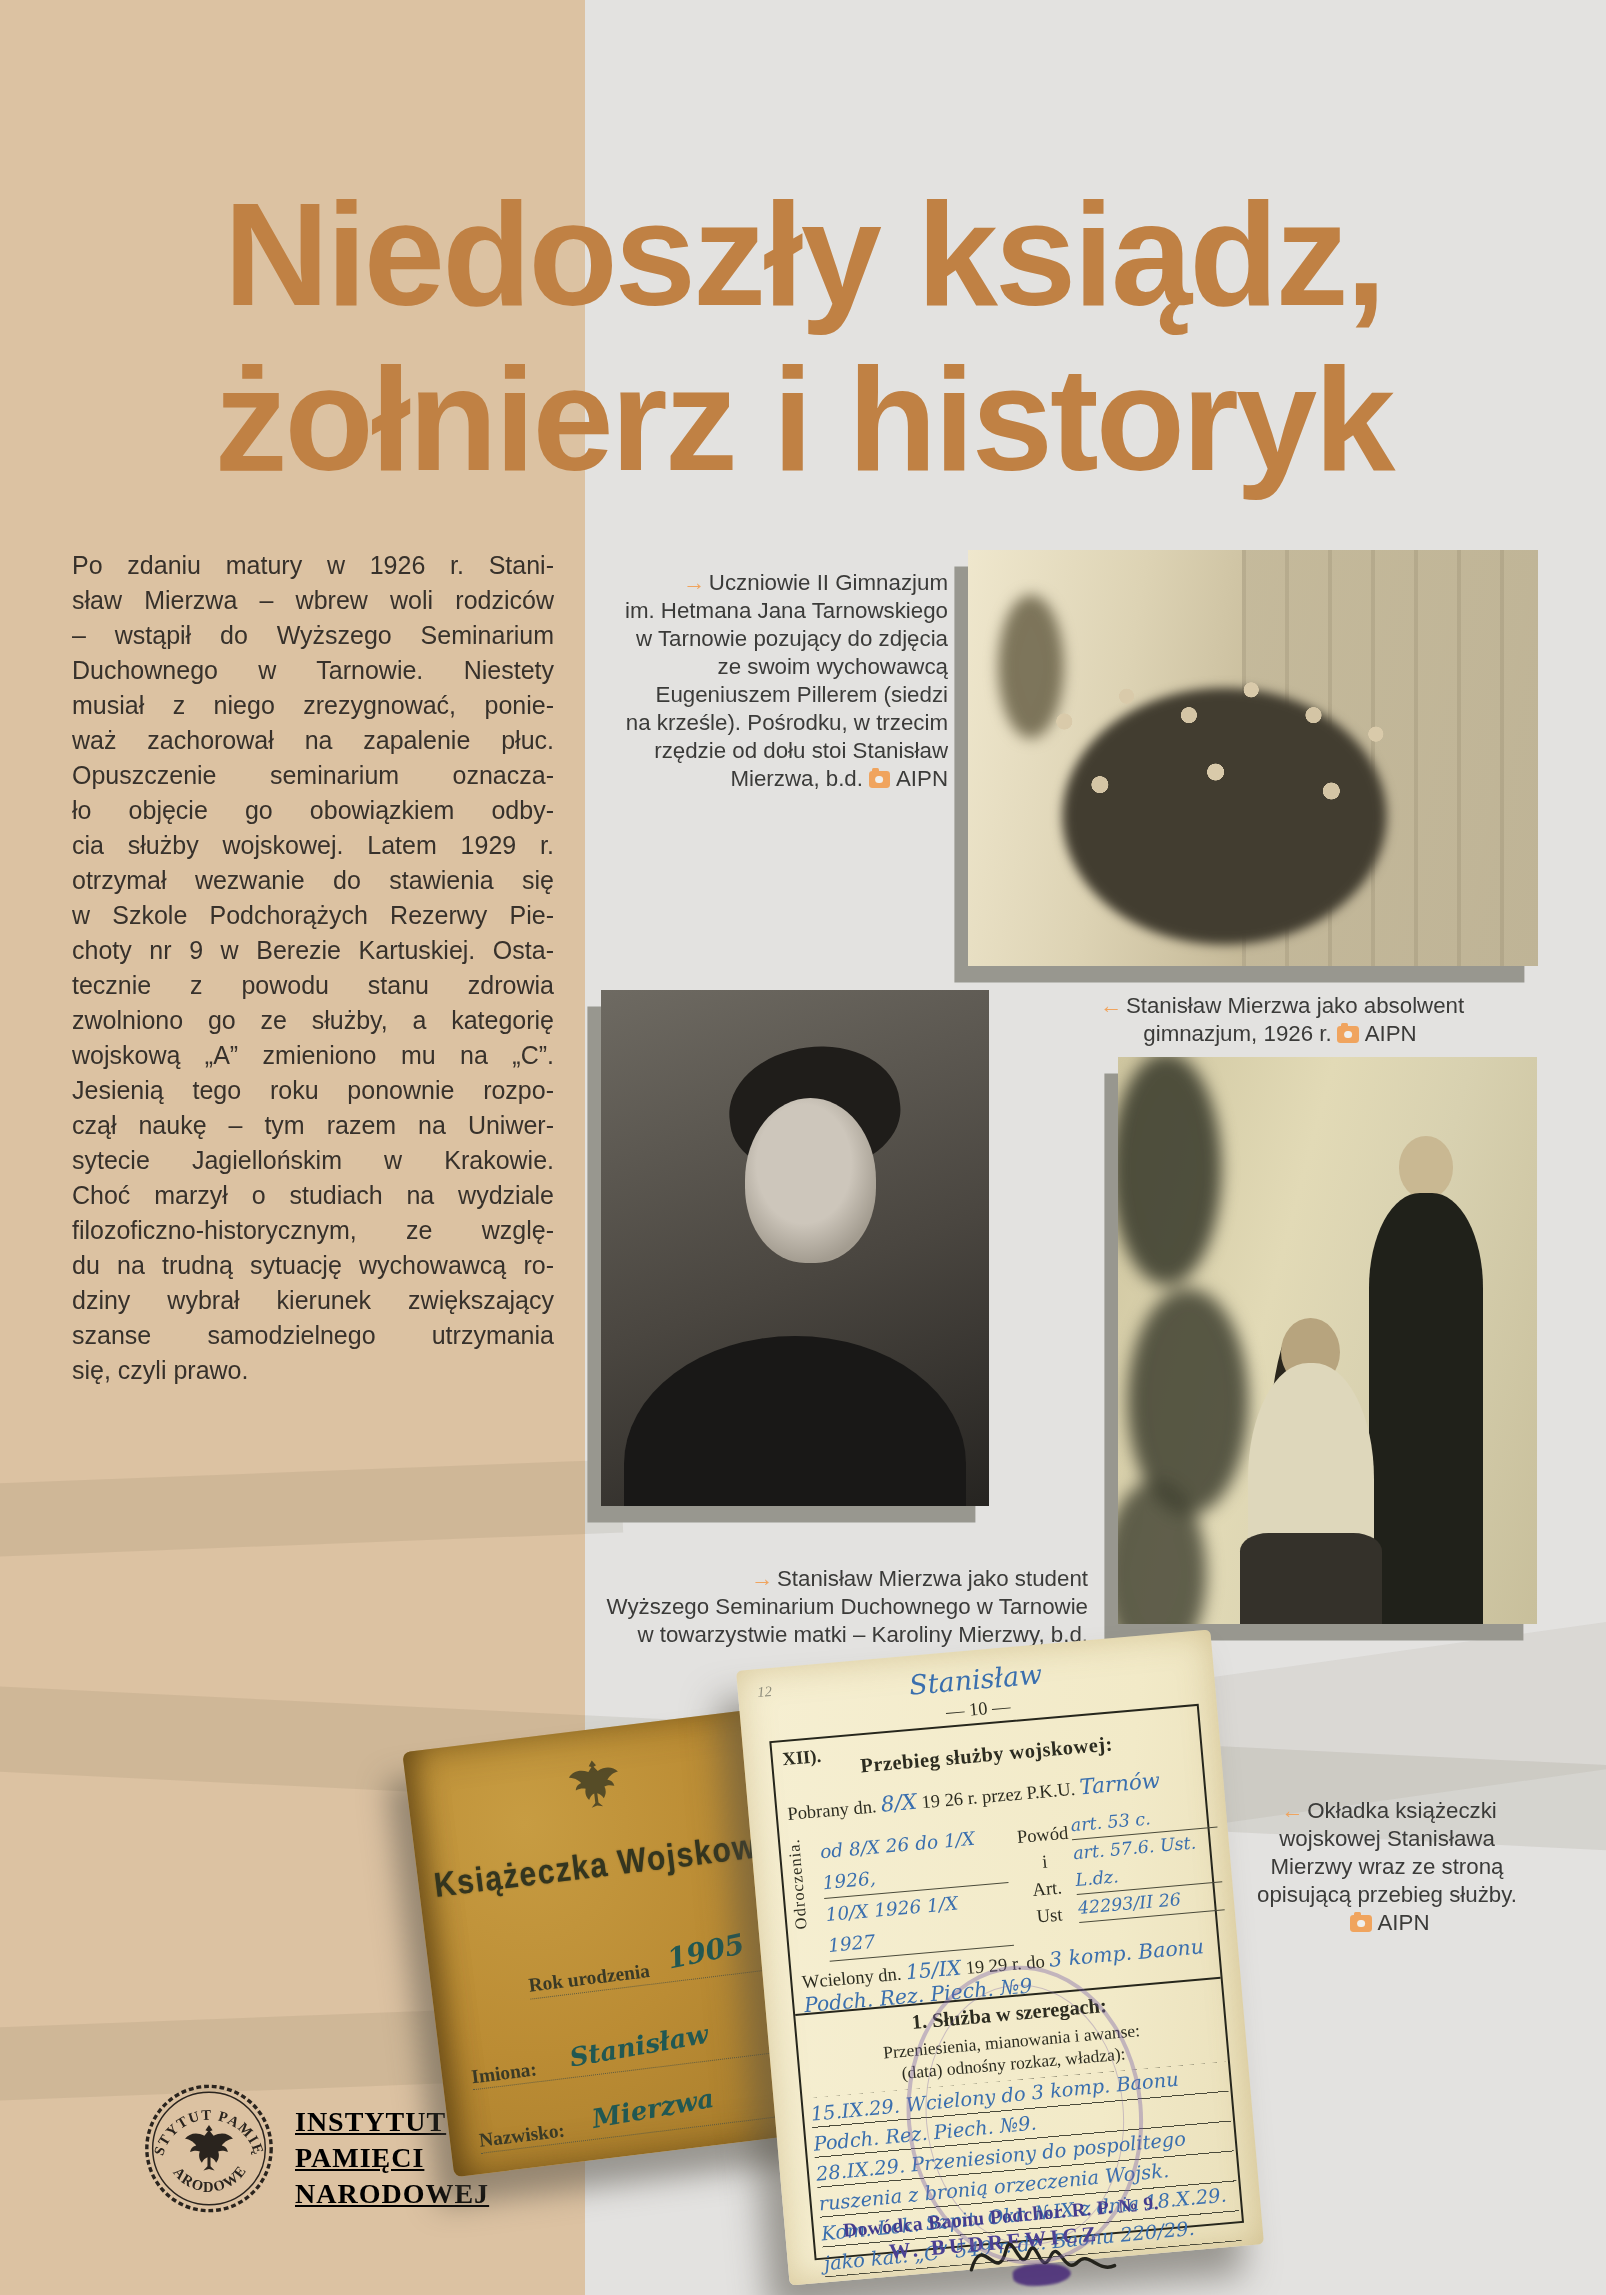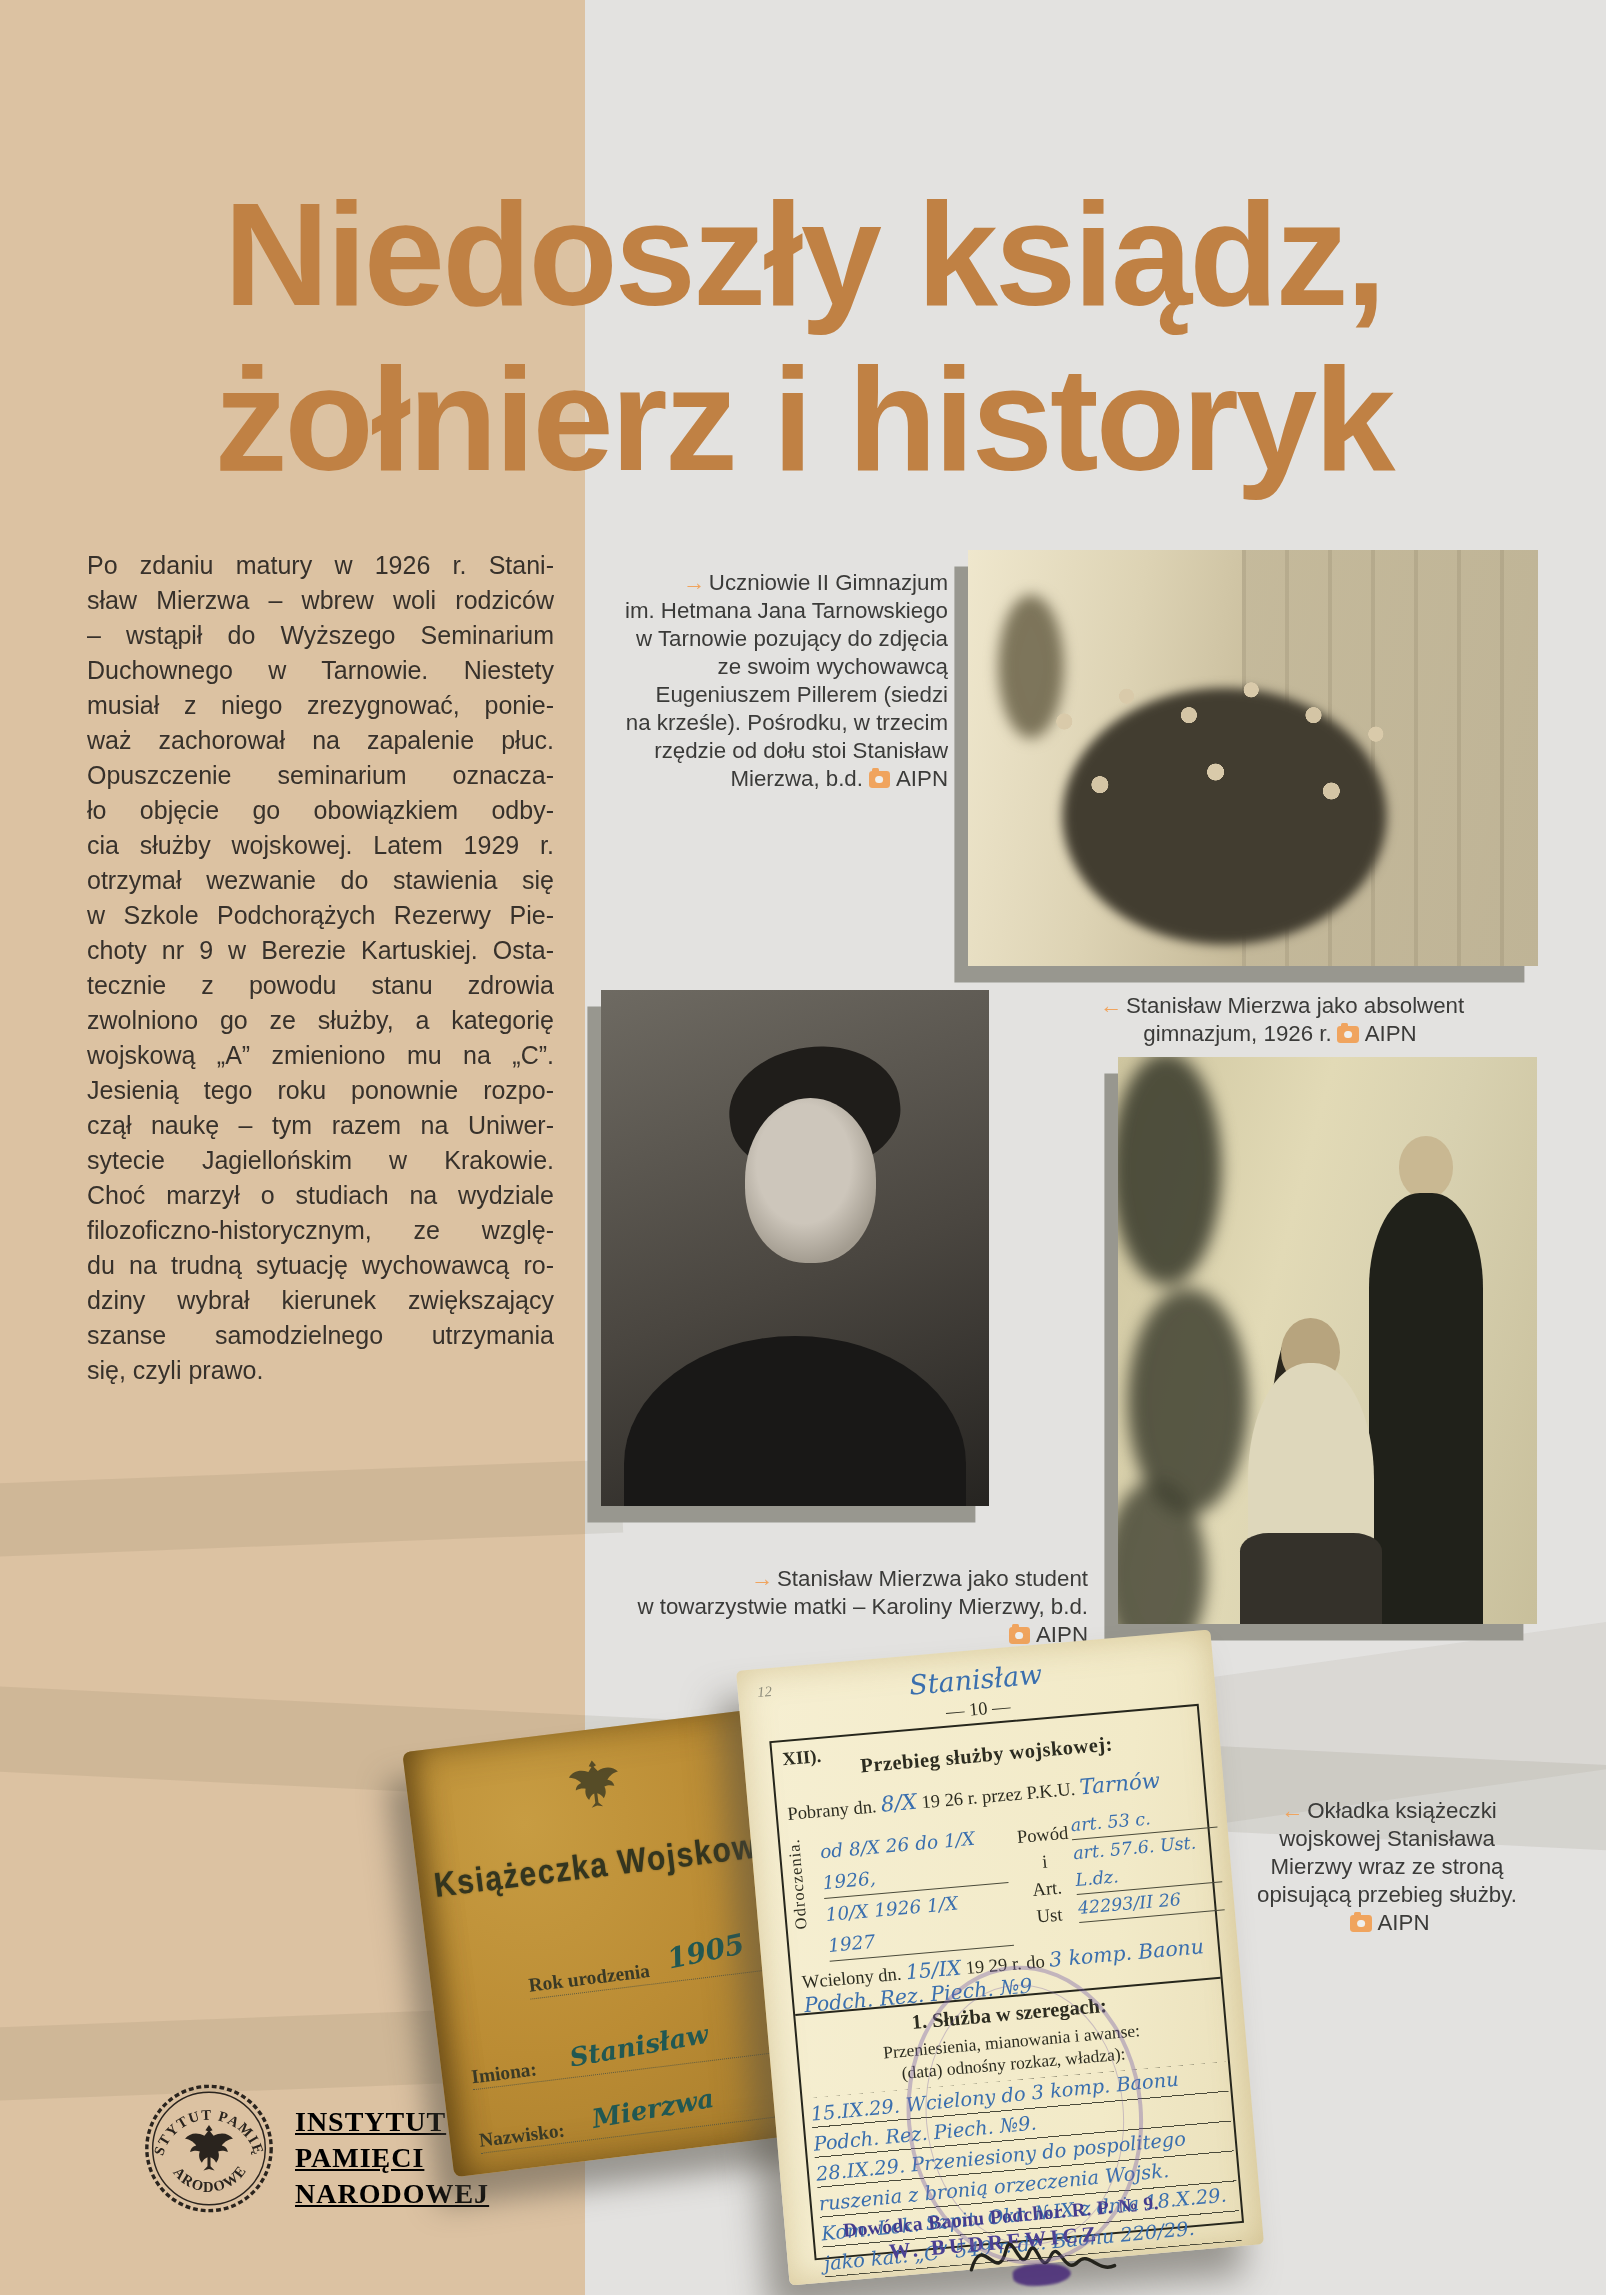--- a/index.html
+++ b/index.html
@@ -14,21 +14,21 @@
   #stripe-c{left:899px;top:1666px;width:797px;height:146px;transform:rotate(-8deg);background:rgba(101,84,63,0.07);}
   #stripe-d{left:-29px;top:2016px;width:651px;height:73px;transform:rotate(-2.2deg);}
   
   .title{position:absolute;left:0;width:1607px;text-align:center;color:#c08144;
          font-weight:bold;font-size:146px;letter-spacing:-2.9px;white-space:nowrap;z-index:4;}
   #title1{top:171px;}
   #title2{top:336px;}
   
   .body-col{position:absolute;left:72px;top:548px;width:482px;color:#37312b;
             font-size:25px;line-height:35px;z-index:3;}
-  .bline{text-align:justify;text-align-last:justify;height:35px;overflow:hidden;margin-left:15px;}
+  .bline{text-align:justify;text-align-last:justify;height:35px;overflow:hidden;}
   .bline.last{text-align-last:left;}
   
   .caption{position:absolute;color:#3b3b39;font-size:22.3px;line-height:28px;z-index:3;}
   .cap-right{text-align:right;}
   .cap-left{text-align:center;}
   .arrow{color:#f0a45e;font-weight:bold;letter-spacing:0;padding:0 3.9px;}
   .cam{position:relative;display:inline-block;width:21.4px;height:16.5px;background:#f0a45e;
        border-radius:3.4px;vertical-align:-1.9px;margin:0 5.8px;}
   .cam::before{content:"";position:absolute;top:-3.4px;left:3.4px;width:7.3px;height:4.4px;
        background:#f0a45e;border-radius:1.5px 1.5px 0 0;}
@@ -223,20 +223,21 @@
     <div class="p3-priest-head"></div>
     <div class="p3-priest"></div>
     <div class="p3-mother-hair"></div>
     <div class="p3-mother-head"></div>
     <div class="p3-mother-blouse"></div>
     <div class="p3-mother-skirt"></div>
   </div>
 
   <div class="caption cap-right" id="cap-mother">
     <div><span class="arrow">→</span><span>Stanisław Mierzwa jako student</span></div>
+    <div>Wyższego Seminarium Duchownego w Tarnowie</div>
     <div>w towarzystwie matki – Karoliny Mierzwy, b.d.</div>
     <div><span class="cam"></span><span>AIPN</span></div>
   </div>
 
   <div id="booklet-cover">
     <svg class="cover-eagle" width="73" height="63" viewBox="-55 -60 110 120">
       <path fill="#3c3a22" d="M0,-52 l7,10 -5,2 7,9 c16,-8 30,-4 38,6 c-10,1 -16,6 -22,13 c8,2 11,7 12,13 c-8,-3 -13,-3 -19,-1 c3,8 1,16 -4,22 c-3,-6 -6,-9 -11,-11 l0,18 8,8 -11,-3 -11,3 8,-8 0,-18 c-5,2 -8,5 -11,11 c-5,-6 -7,-14 -4,-22 c-6,-2 -11,-2 -19,1 c1,-6 4,-11 12,-13 c-6,-7 -12,-12 -22,-13 c8,-10 22,-14 38,-6 l7,-9 -5,-2 z"></path>
     </svg>
     <div class="cover-title">Książeczka Wojskowa</div>
     <div class="cover-row" id="row-rok">

